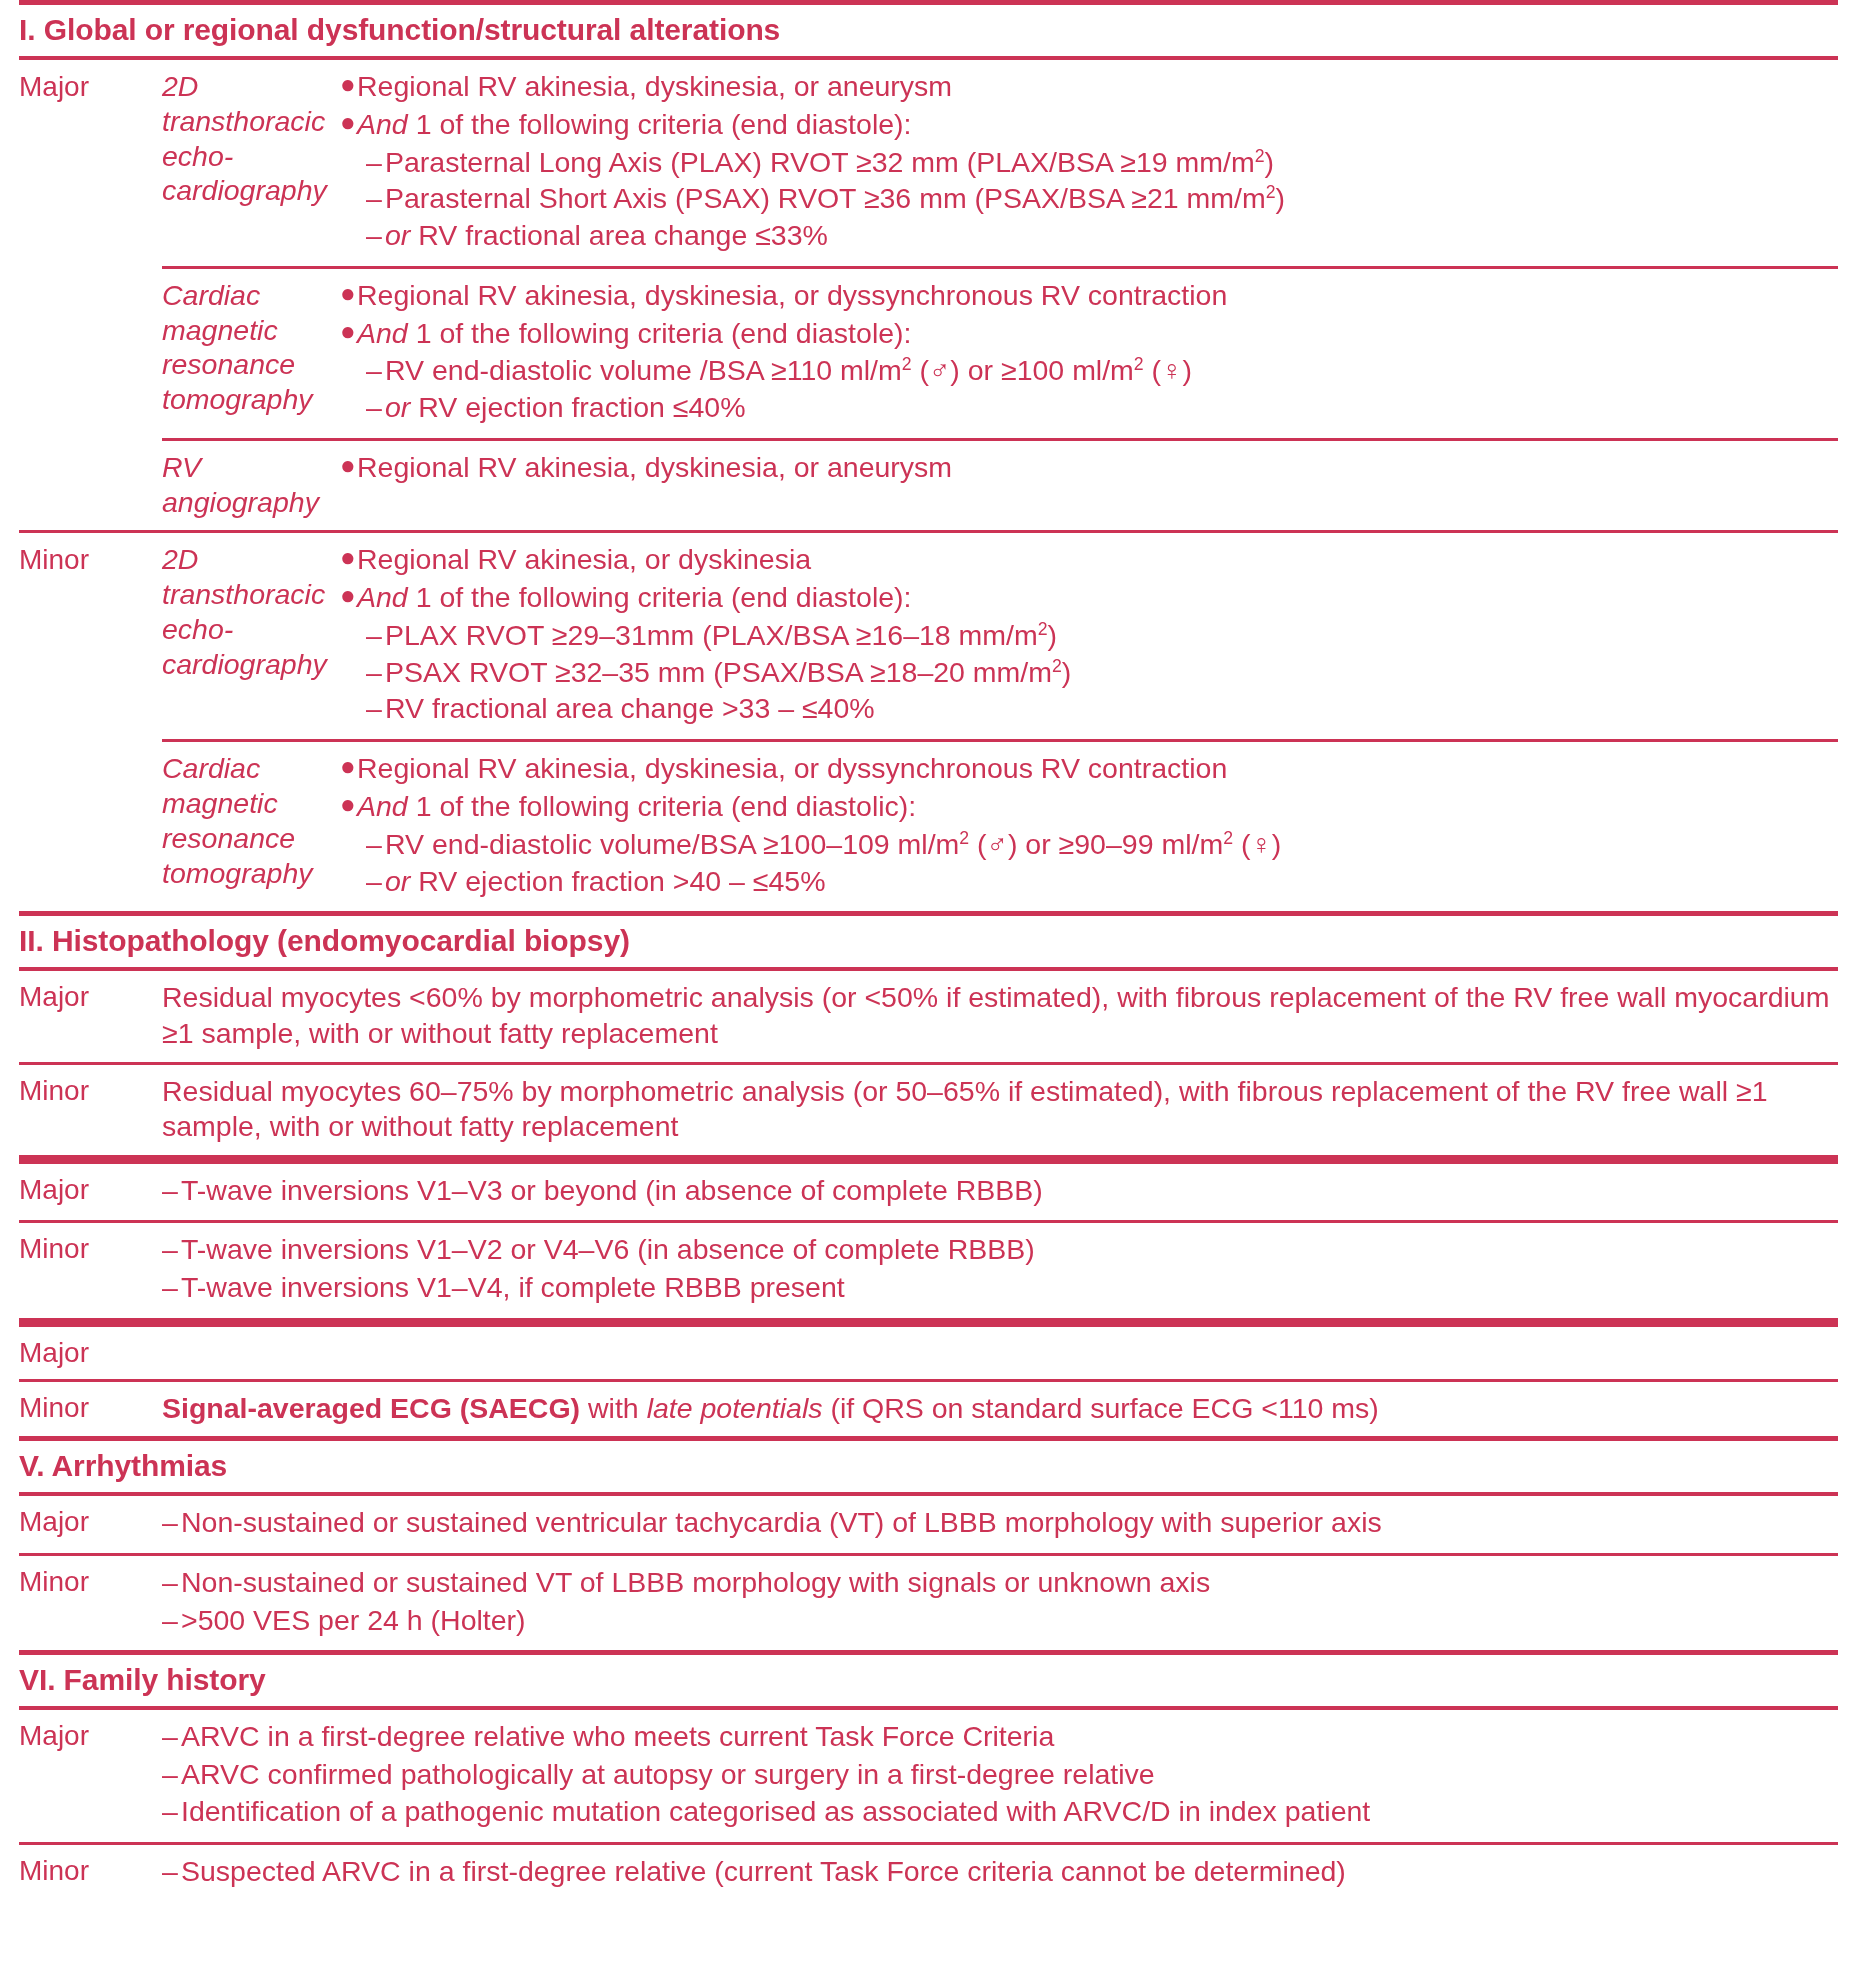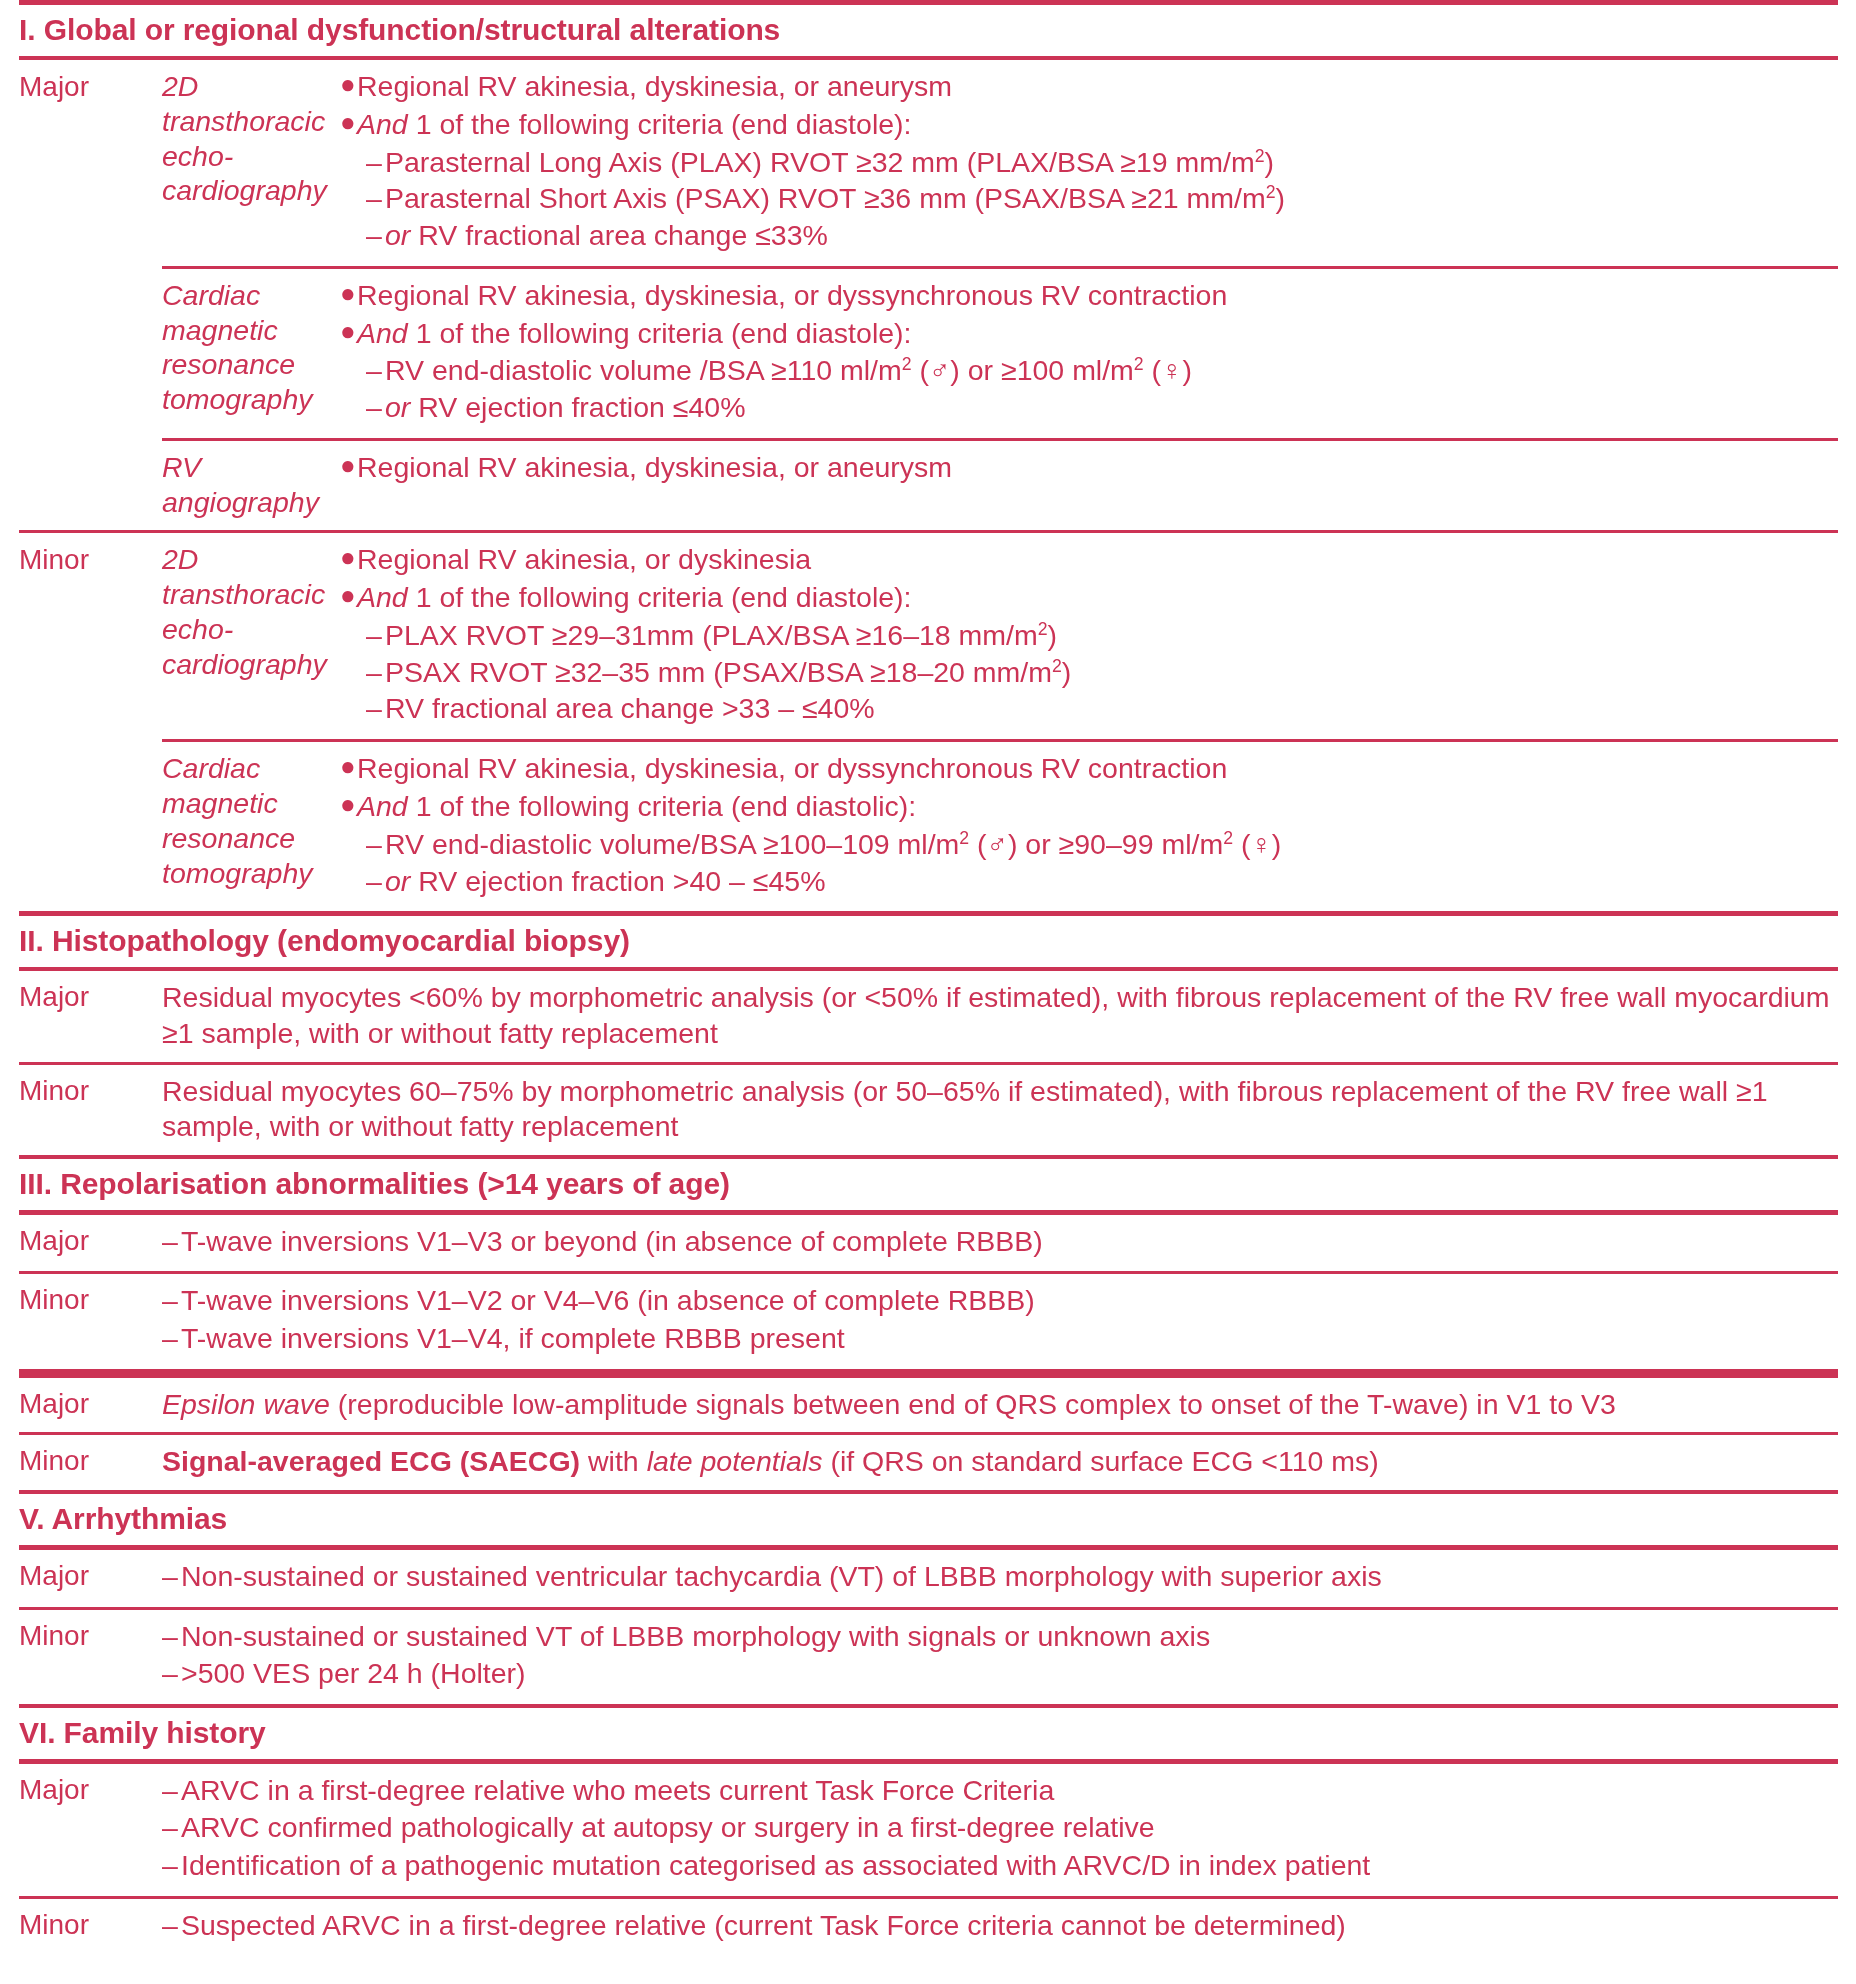--- a/index.html
+++ b/index.html
@@ -251,21 +251,20 @@
     <div class="row">
       <div class="col-grade">Major</div>
       <div class="col-wide">Residual myocytes &lt;60% by morphometric analysis (or &lt;50% if estimated), with fibrous replacement of the RV free wall myocardium ≥1 sample, with or without fatty replacement</div>
     </div>
     <div class="rule-thin"></div>
     <div class="row">
       <div class="col-grade">Minor</div>
       <div class="col-wide">Residual myocytes 60–75% by morphometric analysis (or 50–65% if estimated), with fibrous replacement of the RV free wall ≥1 sample, with or without fatty replacement</div>
     </div>
     <div class="rule-full"></div>
-    <div class="section-heading">III. Repolarisation abnormalities (&gt;14 years of age)</div>
     <div class="rule-full"></div>
     <div class="row">
       <div class="col-grade">Major</div>
       <div class="col-wide">
         <div class="plain-dash-line">
           <span class="dash-mark">–</span>
           <span class="dash-text">T-wave inversions V1–V3 or beyond (in absence of complete RBBB)</span>
         </div>
       </div>
     </div>
@@ -280,21 +279,20 @@
         <div class="plain-dash-line">
           <span class="dash-mark">–</span>
           <span class="dash-text">T-wave inversions V1–V4, if complete RBBB present</span>
         </div>
       </div>
     </div>
     <div class="rule-full"></div>
     <div class="rule-full"></div>
     <div class="row">
       <div class="col-grade">Major</div>
-      <div class="col-wide"><em class="it">Epsilon wave</em> (reproducible low-amplitude signals between end of QRS complex to onset of the T-wave) in V1 to V3</div>
     </div>
     <div class="rule-thin"></div>
     <div class="row">
       <div class="col-grade">Minor</div>
       <div class="col-wide"><strong class="bd">Signal-averaged ECG (SAECG)</strong> with <em class="it">late potentials</em> (if QRS on standard surface ECG &lt;110 ms)</div>
     </div>
     <div class="rule-full"></div>
     <div class="section-heading">V. Arrhythmias</div>
     <div class="rule-full"></div>
     <div class="row">

